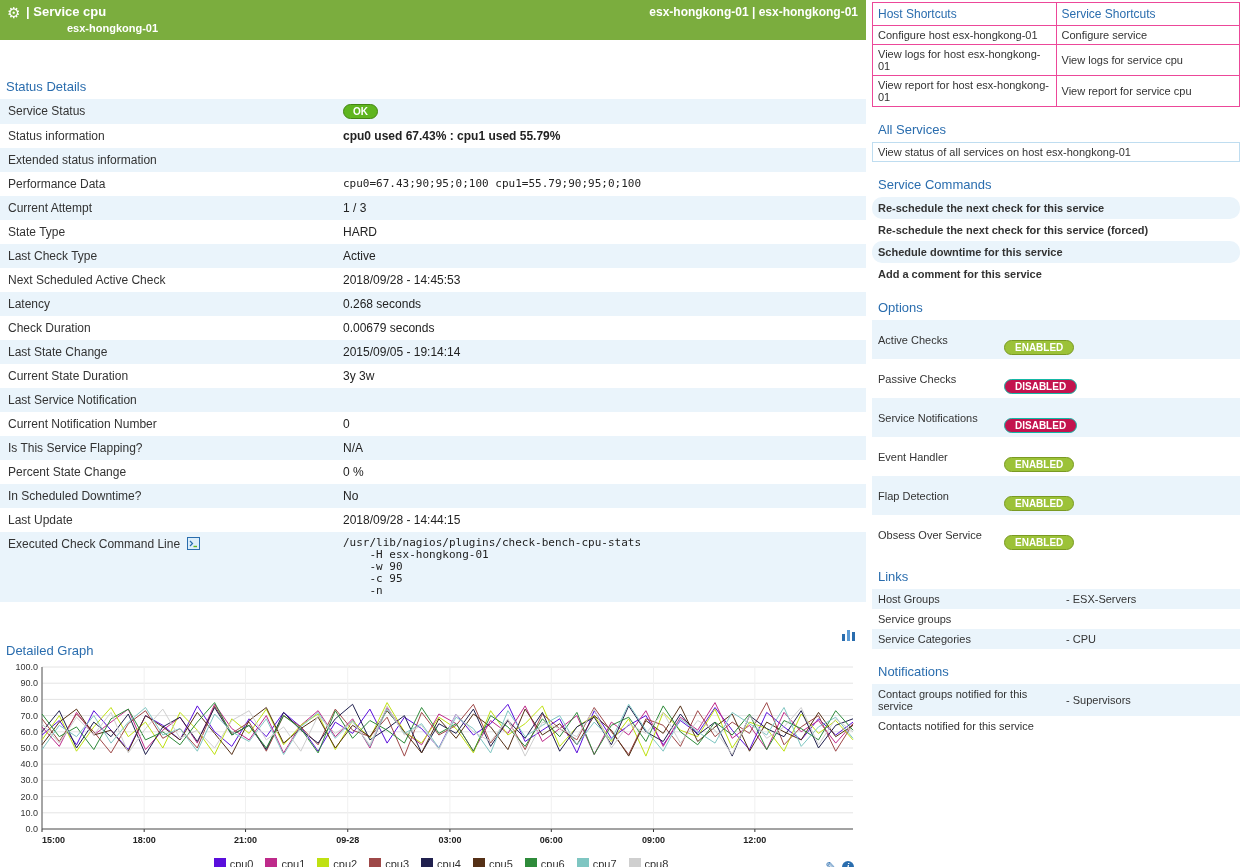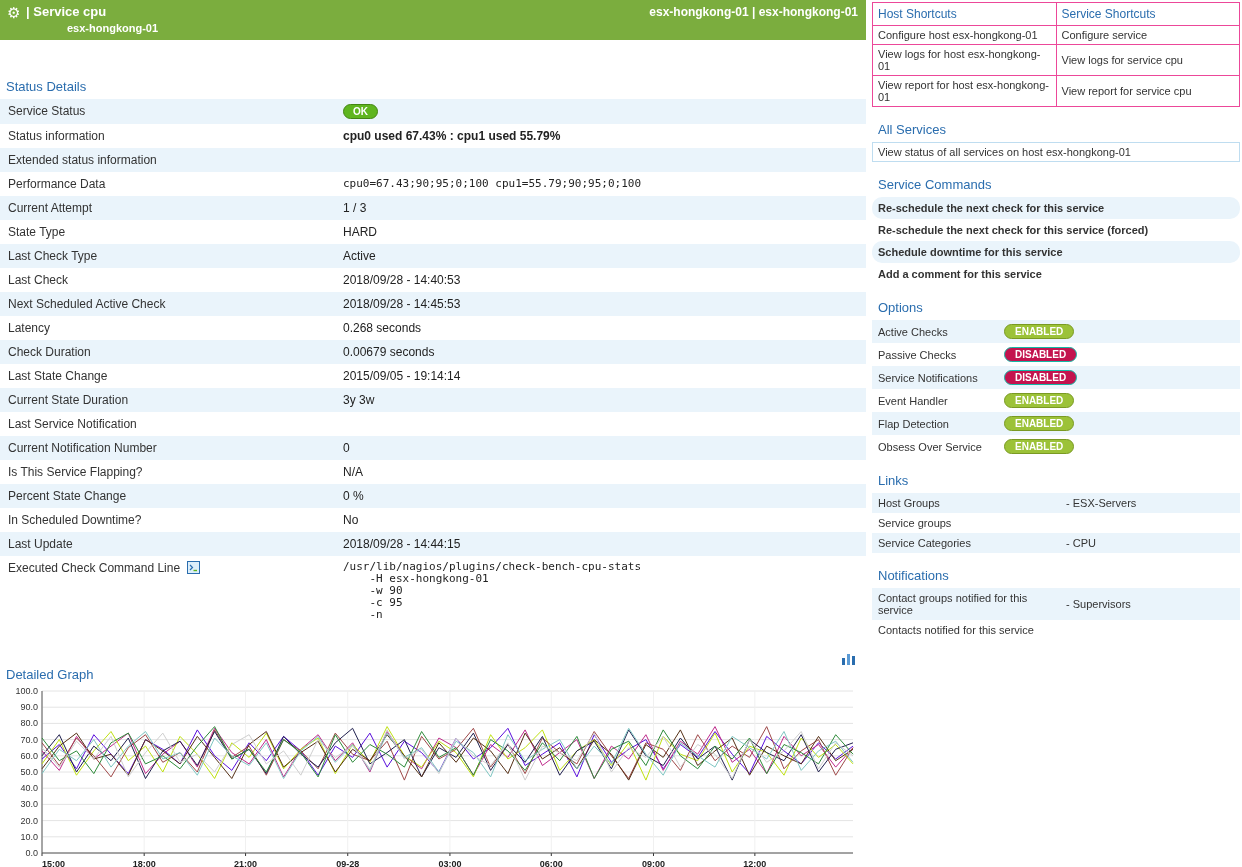--- a/index.html
+++ b/index.html
@@ -60,21 +60,21 @@
   .cmd-list .cmd-row { font-weight:bold; color:#333; padding:5px 6px; cursor:pointer;border-radius:10px; }
   .cmd-list .cmd-row:nth-child(odd) { background:#EAF4FB; }
 
   .kv-table { width:100%; border-collapse:collapse; font-size:11px; }
   .kv-table tr:nth-child(odd) { background:#EAF4FB; }
   .kv-table td { padding:4px 6px; vertical-align:middle; color:#333; }
   .kv-table td.opt-lbl { width:126px; }
   .kv-table td.link-lbl { width:188px; }
 
   .opt-badge { display:inline-block; color:#fff; font-weight:bold; font-size:10px; padding:1px 10px;
-               border-radius:9px; cursor:pointer; }
+               border-radius:9px; cursor:pointer;margin-top:16px; }
   .badge-green { background:#9CC238; border:1px solid #7A9A23; }
   .badge-red { background:#C3134E; border:1px solid #14b8a6; }
 
   .rp-heading { margin-top:8px; }
 </style>
 </head>
 <body>
 
 <div class="app">
 
@@ -111,24 +111,20 @@
           <td class="lbl">Current Attempt</td>
           <td class="val">1 / 3</td>
         </tr>
         <tr>
           <td class="lbl">State Type</td>
           <td class="val">HARD</td>
         </tr>
         <tr>
           <td class="lbl">Last Check Type</td>
           <td class="val">Active</td>
-        </tr>
-        <tr>
-          <td class="lbl">Last Check</td>
-          <td class="val">2018/09/28 - 14:40:53</td>
         </tr>
         <tr>
           <td class="lbl">Next Scheduled Active Check</td>
           <td class="val">2018/09/28 - 14:45:53</td>
         </tr>
         <tr>
           <td class="lbl">Latency</td>
           <td class="val">0.268 seconds</td>
         </tr>
         <tr>

